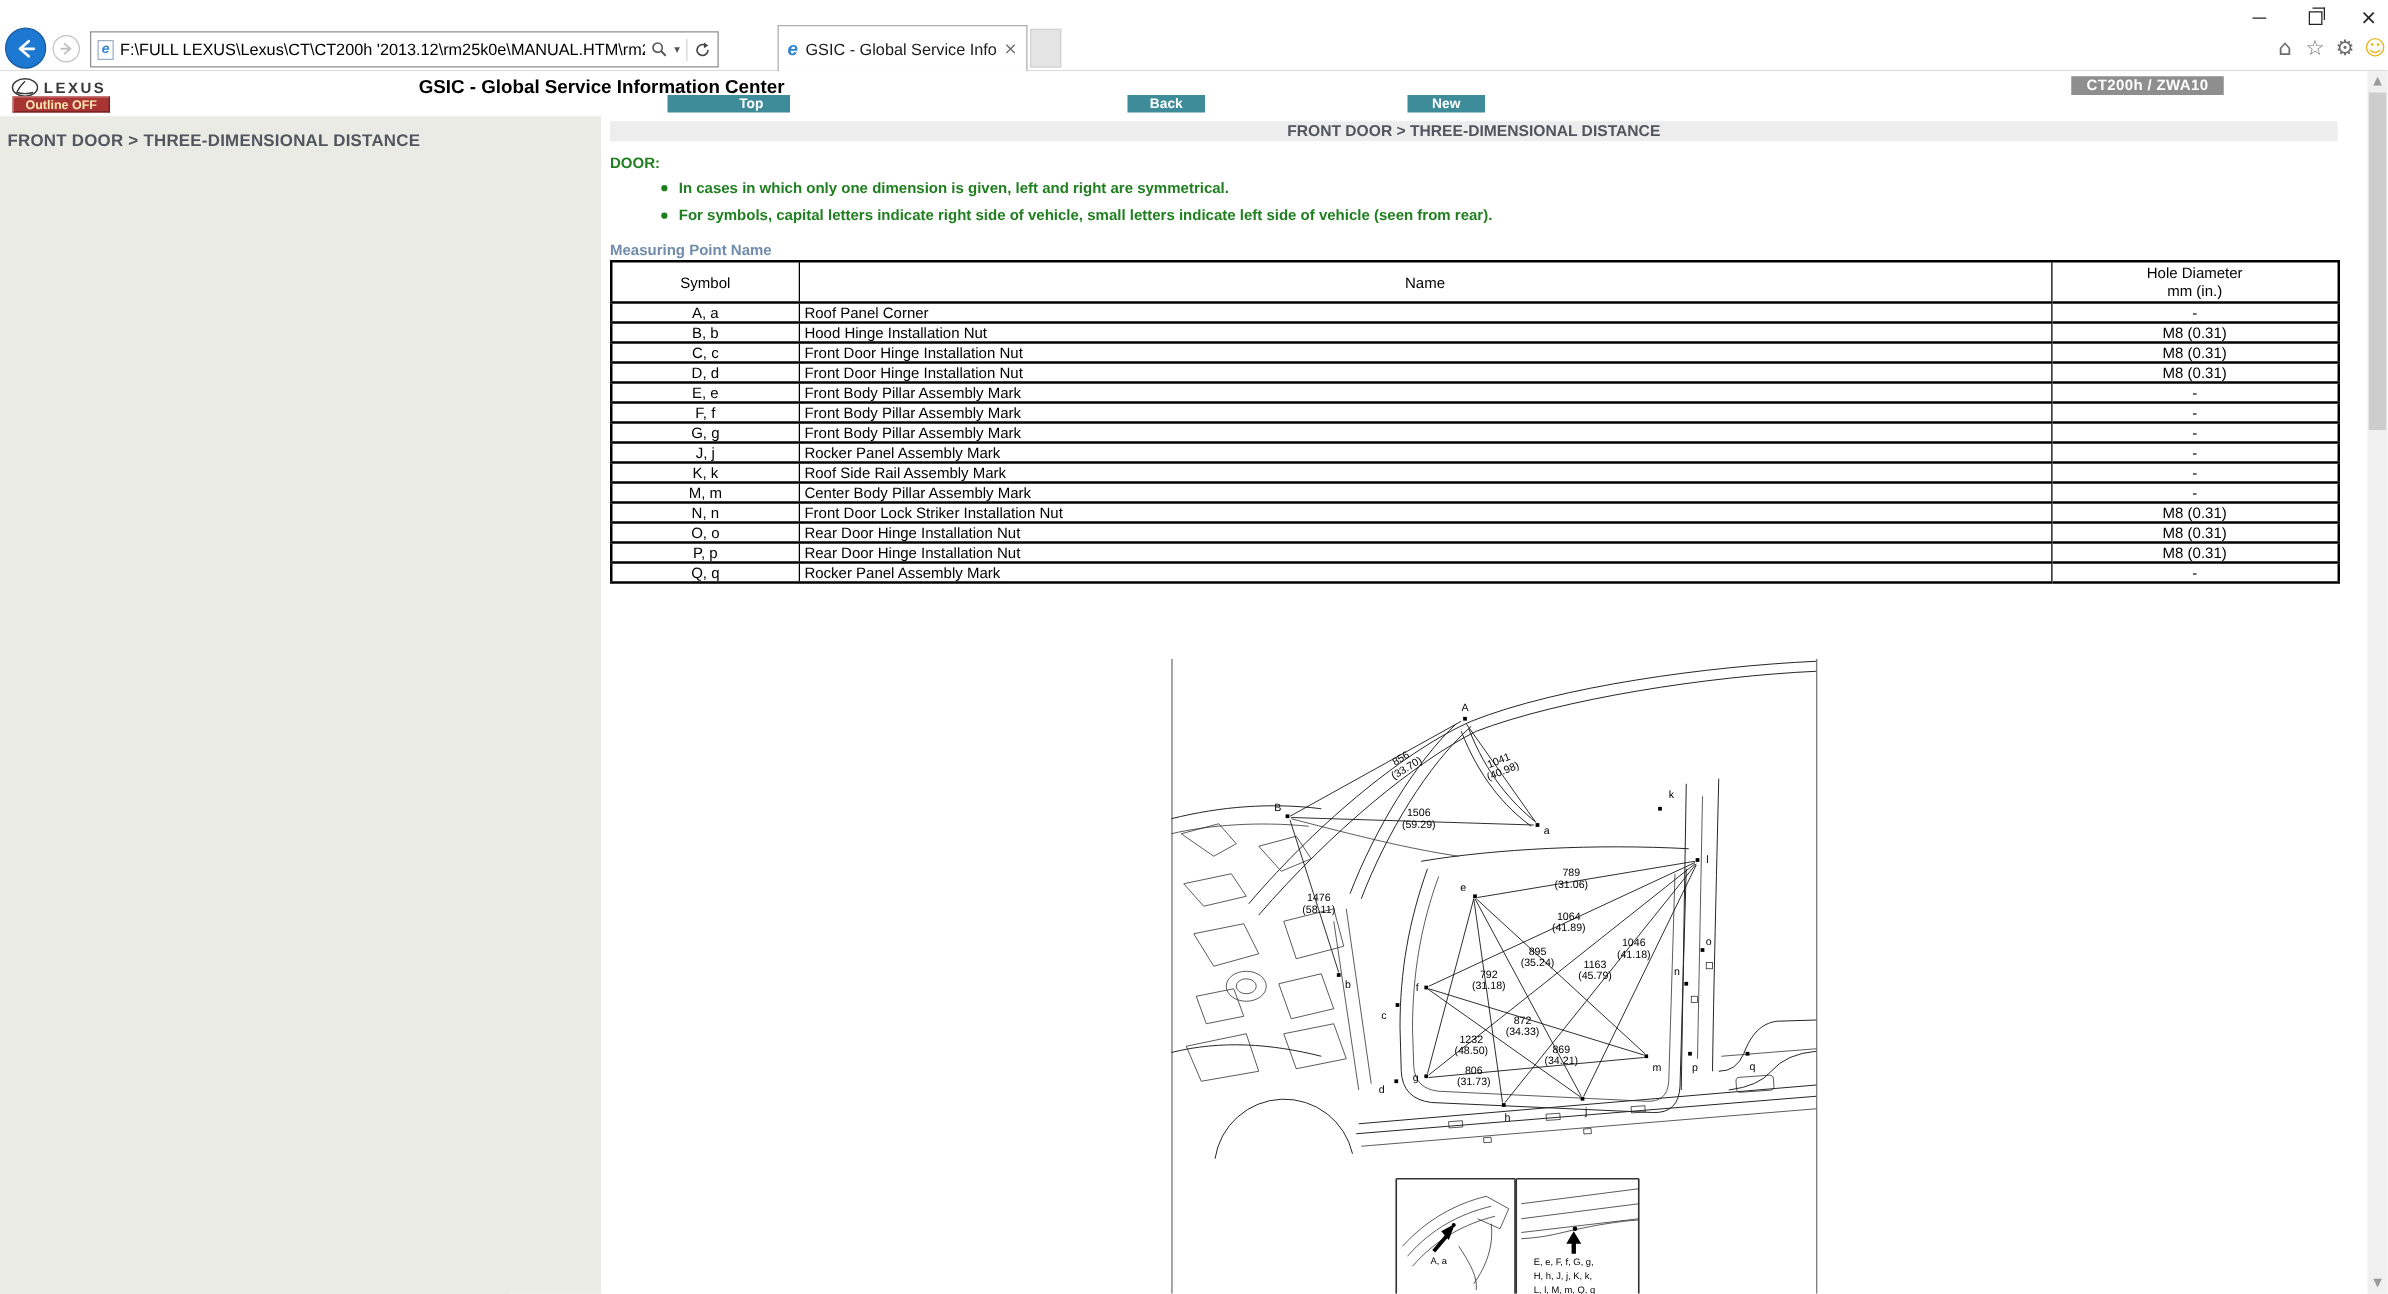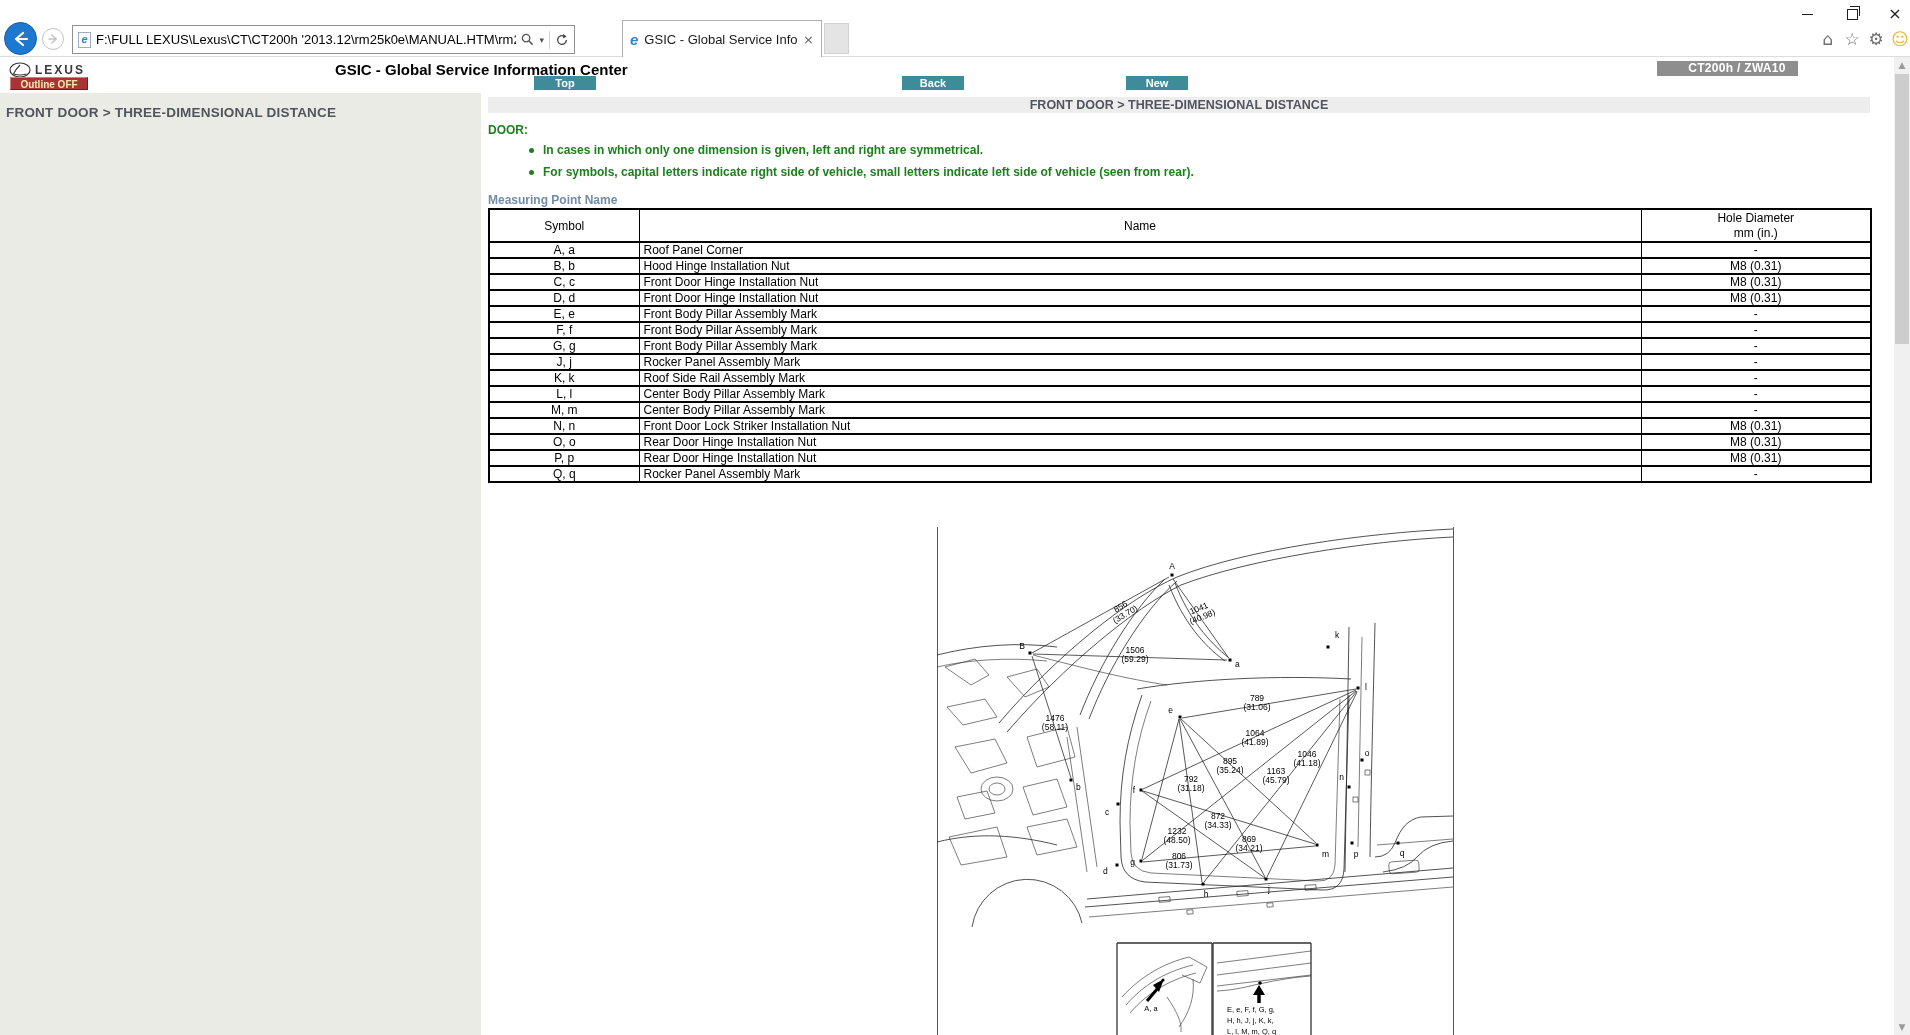--- a/index.html
+++ b/index.html
@@ -32,24 +32,24 @@
   .ie-e{font-style:italic;font-weight:bold;color:#2e83d3;font-size:15px;line-height:1;}
   .page-ico{width:13px;height:16px;border:1px solid #9bb0c4;display:flex;align-items:center;justify-content:center;box-sizing:border-box;background:#fff;}
   .page-ico .ie-e{font-size:11px;}
   
   .gsic-header{position:absolute;left:0;top:57px;width:1894px;height:36px;background:#fff;}
   .lexus-logo{position:absolute;left:9px;top:5px;display:flex;align-items:center;gap:4px;color:#3a3a3a;}
   .lexus-text{font-weight:bold;font-size:12px;letter-spacing:2px;}
   .gsic-title{position:absolute;left:335px;top:4px;font-size:15px;font-weight:bold;color:#000000;}
   .outline-btn{position:absolute;left:10px;top:20px;width:78px;height:13px;background:#a93434;border:1px solid #c97f7f;border-right-color:#6e1f1f;border-bottom-color:#6e1f1f;color:#ffe9b0;font-size:10px;font-weight:bold;text-align:center;line-height:13px;box-sizing:border-box;}
   .teal-btn{position:absolute;top:19px;width:62px;height:14px;background:#3e8c99;color:#fff;font-size:11px;font-weight:bold;text-align:center;line-height:14px;}
-  .btn-top{left:534px;}
+  .btn-top{left:534px;padding-left:36px;}
   .btn-back{left:902px;}
   .btn-new{left:1126px;}
-  .vehicle-badge{position:absolute;left:1657px;top:4px;width:122px;height:15px;background:#8e8e8e;color:#fff;font-size:12px;font-weight:bold;text-align:center;line-height:15px;letter-spacing:0.3px;padding-left:19px;}
+  .vehicle-badge{position:absolute;left:1657px;top:4px;width:122px;height:15px;background:#8e8e8e;color:#fff;font-size:12px;font-weight:bold;text-align:center;line-height:15px;letter-spacing:0.3px;}
   
   .sidebar{position:absolute;left:0;top:93px;width:481px;height:942px;background:#e9ebe4;}
   .sidebar-heading{position:absolute;left:6px;top:12px;font-size:13.5px;font-weight:bold;color:#50555e;letter-spacing:0.2px;}
   .main{position:absolute;left:481px;top:93px;width:1413px;height:942px;background:#fff;}
   .main-heading{position:absolute;left:7px;top:4px;width:1382px;height:16px;background:#ededed;text-align:center;font-size:12.5px;font-weight:bold;color:#50555e;line-height:16px;}
   .hint-label{position:absolute;left:7px;top:30px;color:#1f7f1f;font-size:12px;font-weight:bold;}
   .hint-item{position:absolute;left:48px;display:flex;align-items:center;gap:9px;color:#1f7f1f;font-size:12px;font-weight:bold;}
   .hint-1{top:50px;}
   .hint-2{top:72px;}
   .bullet{width:5px;height:5px;border-radius:50%;background:#1f7f1f;flex:0 0 auto;}
@@ -235,25 +235,20 @@
       <td class="c-name">Rocker Panel Assembly Mark</td>
       <td class="c-hole">-</td>
     </tr>
 
     <tr>
       <td class="c-sym">K, k</td>
       <td class="c-name">Roof Side Rail Assembly Mark</td>
       <td class="c-hole">-</td>
     </tr>
 
-    <tr>
-      <td class="c-sym">L, l</td>
-      <td class="c-name">Center Body Pillar Assembly Mark</td>
-      <td class="c-hole">-</td>
-    </tr>
 
     <tr>
       <td class="c-sym">M, m</td>
       <td class="c-name">Center Body Pillar Assembly Mark</td>
       <td class="c-hole">-</td>
     </tr>
 
     <tr>
       <td class="c-sym">N, n</td>
       <td class="c-name">Front Door Lock Striker Installation Nut</td>

